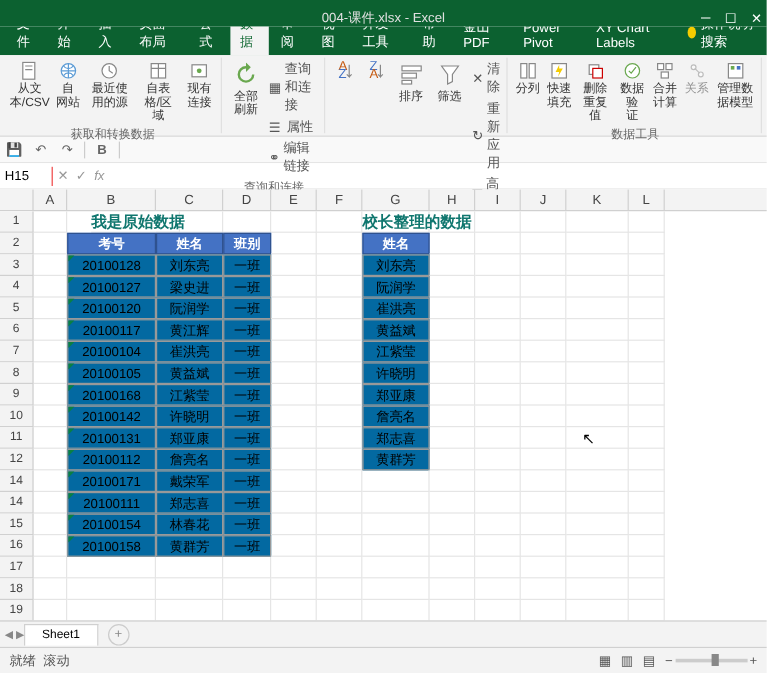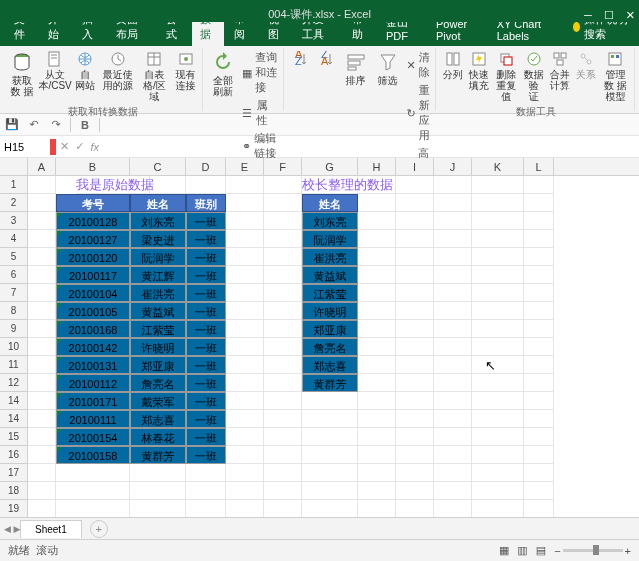--- a/index.html
+++ b/index.html
@@ -20,34 +20,34 @@
 .rbtn.sm{min-width:24px}
 .ric{width:18px;height:18px;margin-bottom:1px;display:flex;align-items:center;justify-content:center}
 .ric.lg{width:24px;height:24px}
 .rbtn span{font-size:10px;color:#333;line-height:11px}
 .rstack{display:flex;flex-direction:column;gap:1px;padding:1px 2px}
 .rstack .ritem{display:flex;align-items:center;gap:3px;font-size:10px;color:#555;cursor:pointer;padding:1px 0}
 .sic{width:12px;height:12px}
 .qat{height:22px;background:#f9f9f9;border-bottom:1px solid #e5e5e5;display:flex;align-items:center;padding:0 4px;gap:6px;color:#666}
 .qat .qi{width:16px;height:16px;display:flex;align-items:center;justify-content:center;cursor:pointer}
 .namebox{height:22px;background:#fff;border-bottom:1px solid #e5e5e5;display:flex;align-items:center}
-.nb{width:56px;padding:2px 4px;border-right:6px solid #ef4444;font-size:11px}
+.nb{width:44px;padding:2px 4px;border-right:1px solid #ef4444;font-size:11px}
 .fxarea{display:flex;align-items:center;padding:0 4px;gap:6px;color:#999}
 .grid{position:relative;background:#fff}
 .colhdr{height:18px;display:flex;background:#f3f3f3;border-bottom:1px solid #d0d0d0}
 .ch{border-right:1px solid #d0d0d0;text-align:center;font-size:11px;color:#444;line-height:18px}
 .corner{width:28px;background:#f3f3f3;border-right:1px solid #d0d0d0}
 .rows{height:350px;overflow:hidden}
 .row{display:flex;height:18px}
 .rh{width:28px;background:#f3f3f3;border-right:1px solid #d0d0d0;border-bottom:1px solid #d0d0d0;text-align:center;font-size:10px;color:#444;line-height:18px}
 .cell{border-right:1px solid #e5e5e5;border-bottom:1px solid #e5e5e5;line-height:18px;text-align:center;font-size:11px;position:relative;overflow:visible;white-space:nowrap}
 .cell.thdr{background:#4472c4;color:#fff;font-weight:bold;border:1px solid #2f528f}
 .cell.tdata{border:1px solid #999;background:#0369a1}
 .cell.tdata.mark::before{content:'';position:absolute;top:0;left:0;border-style:solid;border-width:5px 5px 0 0;border-color:#0a8043 transparent transparent transparent}
-.titlecell{font-size:13px;font-weight:normal;color:#8b5cf6}
+.titlecell{font-size:13px;font-weight:bold;color:#0f766e}
 .sheettabs{position:absolute;bottom:22px;left:0;right:0;height:22px;background:#f3f3f3;border-top:1px solid #d0d0d0;display:flex;align-items:center;padding-left:20px;gap:2px}
 .st{padding:3px 14px;background:#fff;border:1px solid #d0d0d0;border-bottom:none;font-size:10px;cursor:pointer}
 .stadd{width:18px;height:18px;border:1px solid #ccc;border-radius:50%;display:flex;align-items:center;justify-content:center;margin-left:6px;color:#888;cursor:pointer}
 .sheettabs .navicons{position:absolute;left:4px;color:#888;font-size:9px}
 .status{position:absolute;bottom:0;left:0;right:0;height:22px;background:#f3f3f3;border-top:1px solid #d0d0d0;display:flex;align-items:center;padding:0 8px;font-size:11px;color:#555}
 .status .right{margin-left:auto;display:flex;align-items:center;gap:8px}
 .zoom{display:flex;align-items:center;gap:2px}
 .slider{width:60px;height:3px;background:#ccc;position:relative}
 .slider .thumb{width:6px;height:10px;background:#888;position:absolute;left:50%;top:-4px}
 .cursor{position:absolute;font-size:13px;color:#000;pointer-events:none}
@@ -84,29 +84,20 @@
   <div class="tab">XY Chart Labels</div>
   <div class="tell">
       <div class="bulb"></div>
       <span>操作说明搜索</span>
     </div>
 </div>
 
 <div class="ribbon">
   <div class="rgrp">
     <div class="btns">
-      <div class="rbtn">
-          <div class="ric lg">
-            <svg width="20" height="20">
-              <ellipse cx="10" cy="5" rx="7" ry="3" fill="#6aa84f" stroke="#444"></ellipse>
-              <path d="M3 5v10c0 1.6 3.2 3 7 3s7-1.4 7-3V5" fill="#fff" stroke="#444"></path>
-            </svg>
-          </div>
-          <span>获取数 据</span>
-        </div>
       <div class="rbtn sm">
           <div class="ric">
             <svg width="16" height="16">
               <rect x="2" y="1" width="10" height="14" fill="#fff" stroke="#888"></rect>
               <line x1="4" y1="4" x2="10" y2="4" stroke="#888"></line>
               <line x1="4" y1="7" x2="10" y2="7" stroke="#888"></line>
             </svg>
           </div>
           <span>从文本/CSV</span>
         </div>

